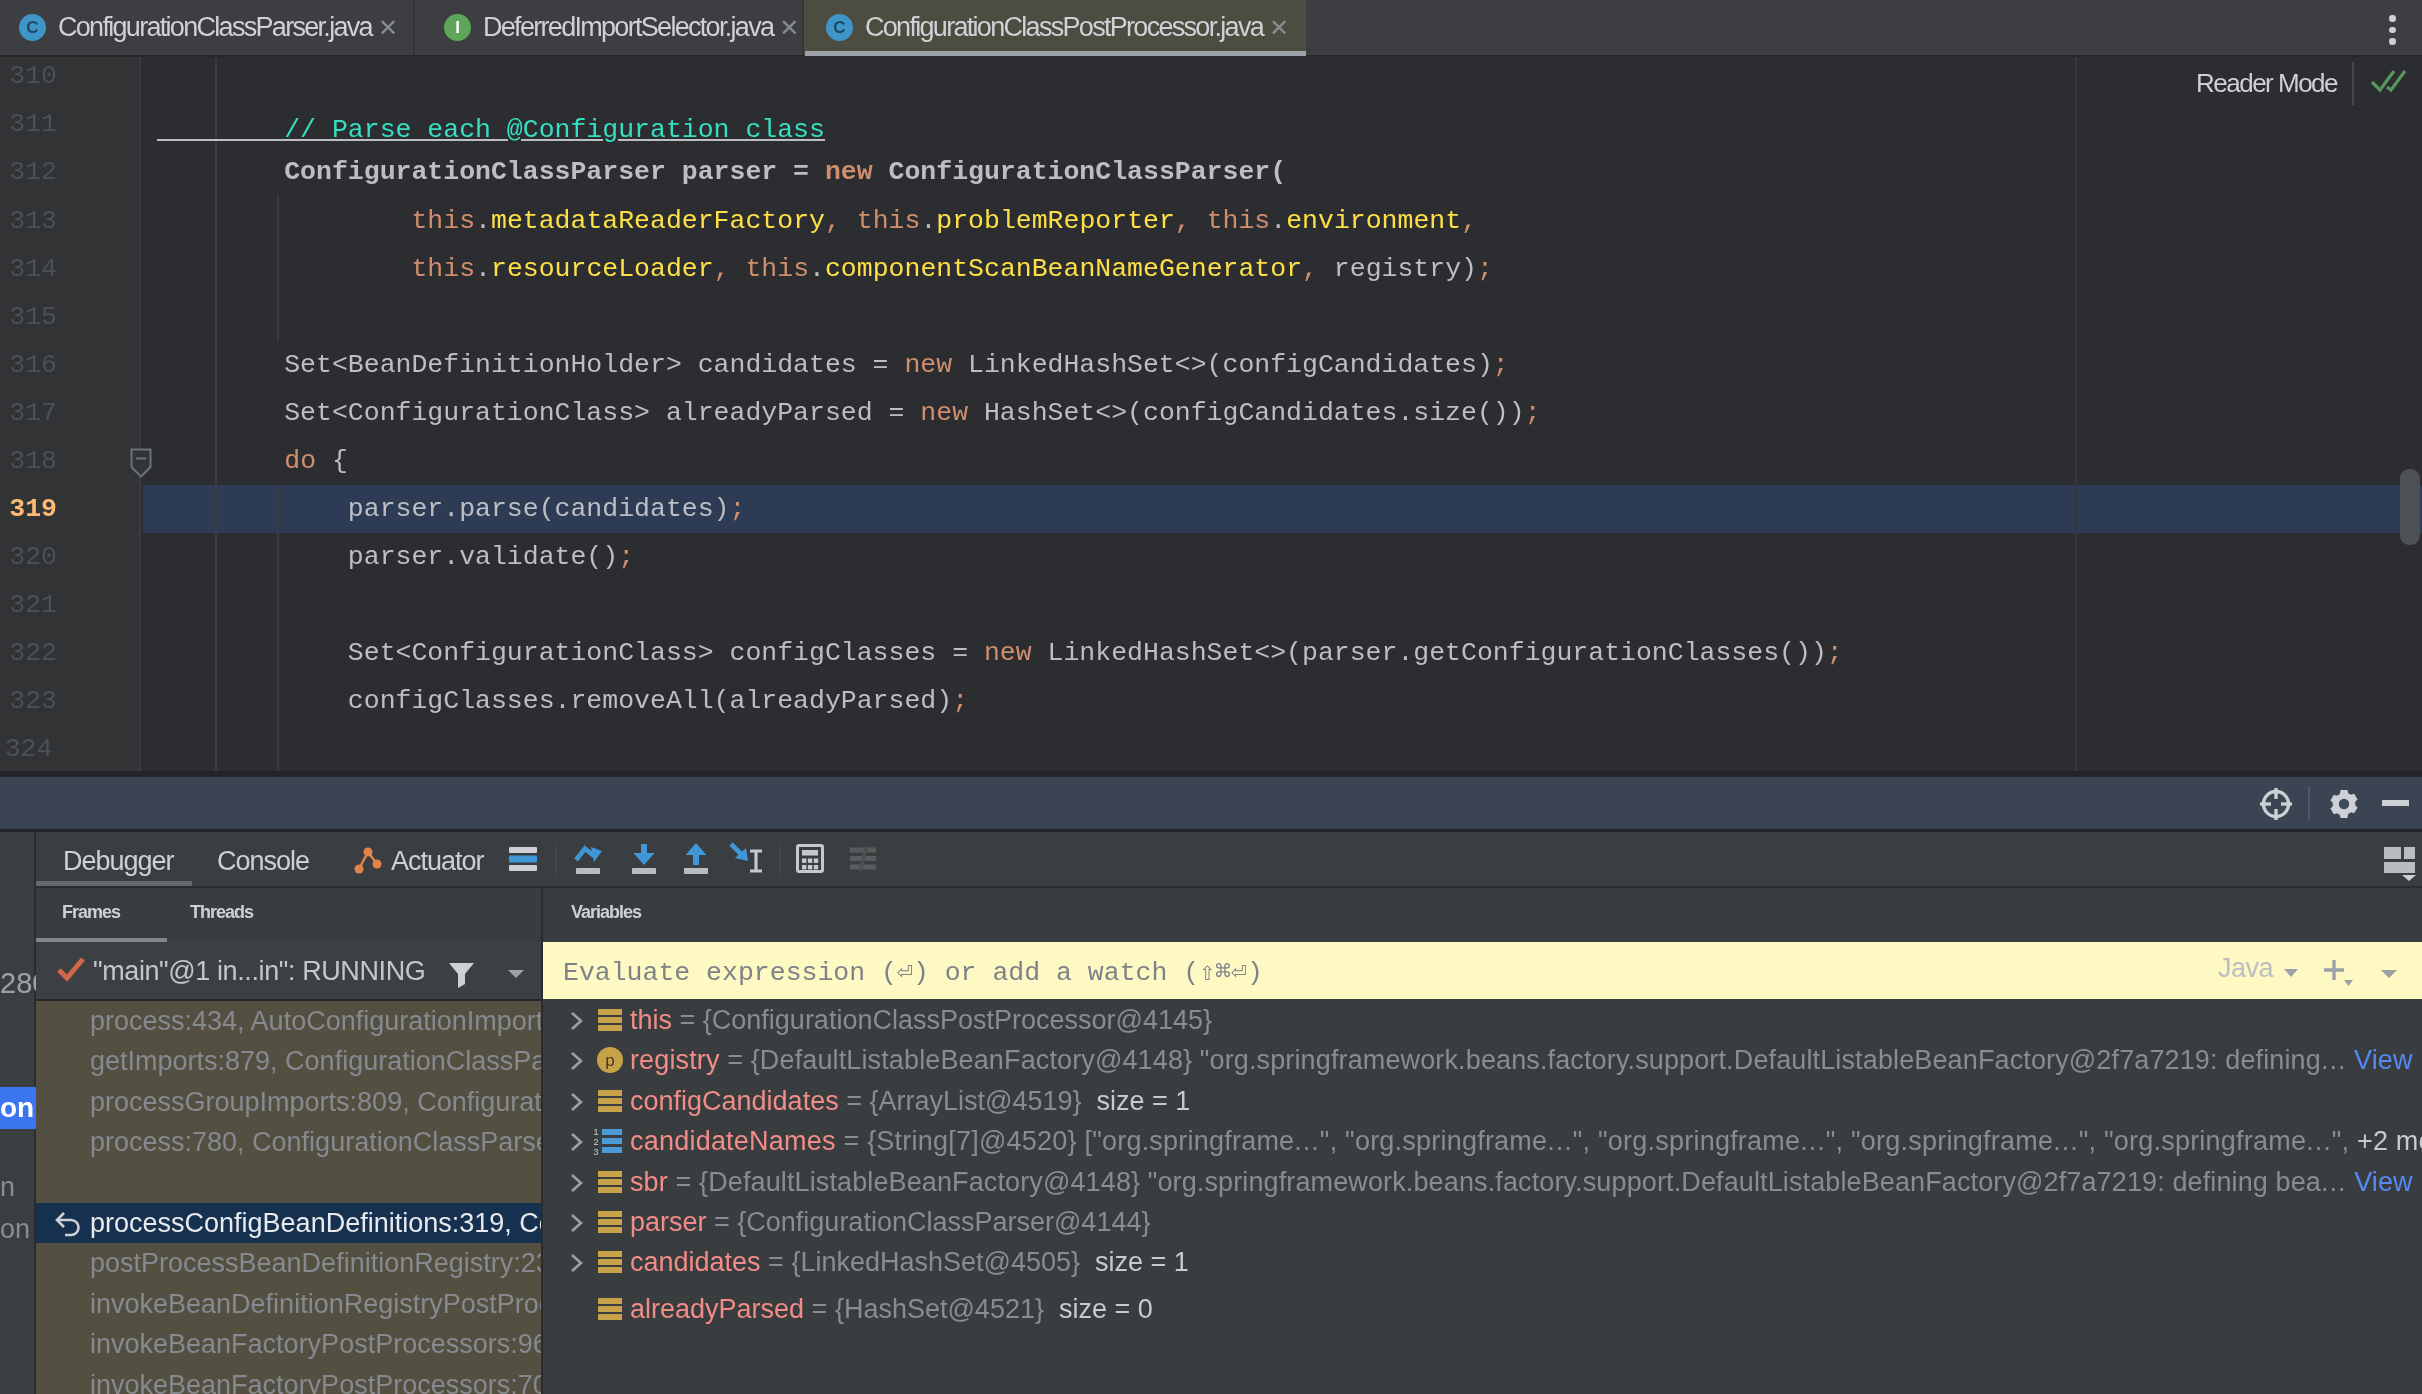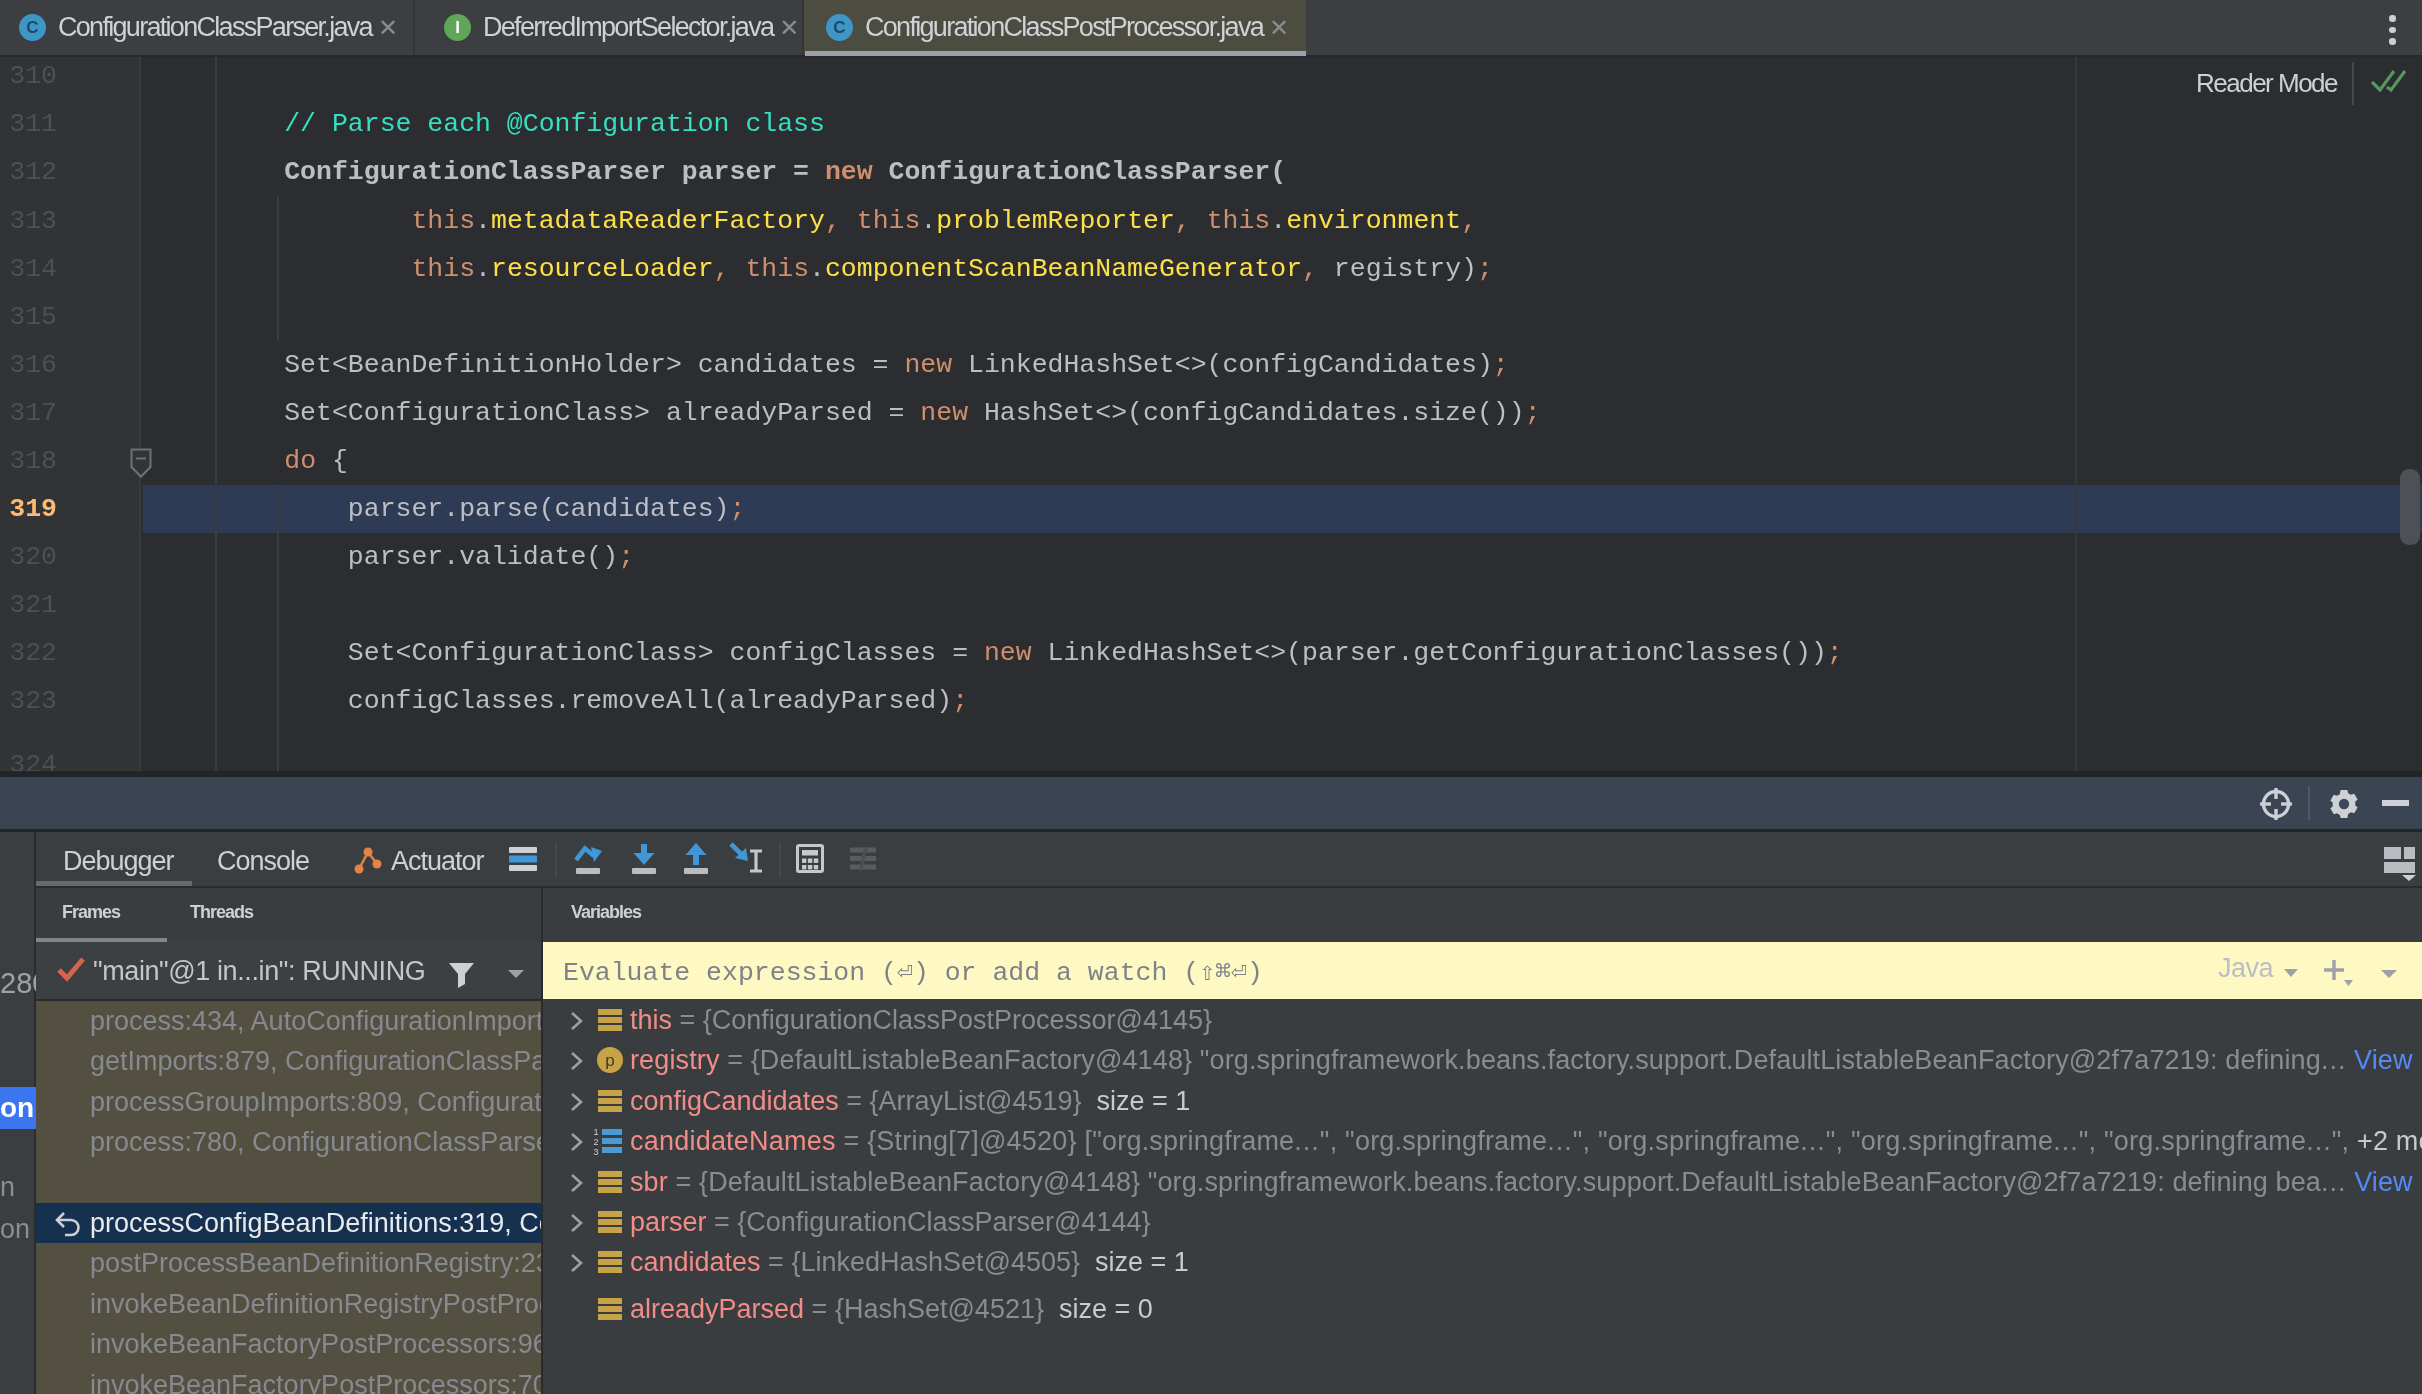--- a/index.html
+++ b/index.html
@@ -117,26 +117,26 @@
     <div class="lnum" style="top:188px;">314</div>
     <div class="lnum" style="top:236px;">315</div>
     <div class="lnum" style="top:284px;">316</div>
     <div class="lnum" style="top:332px;">317</div>
     <div class="lnum" style="top:380px;">318</div>
     <div class="lnum" style="top:428px;color:#fdba74;font-weight:bold;font-family:Liberation Mono, monospace;">319</div>
     <div class="lnum" style="top:476px;">320</div>
     <div class="lnum" style="top:524px;">321</div>
     <div class="lnum" style="top:572px;">322</div>
     <div class="lnum" style="top:620px;">323</div>
-    <div class="lnum" style="top:684px;">324</div>
+    <div class="lnum" style="top:668px;text-align:center;">324</div>
     <svg class="abs" style="left:130px;top:391px;" width="22" height="30" viewBox="0 0 22 30">
         <path d="M1.5 1.5 H20.5 V19 L11 28.5 L1.5 19 Z" fill="#313438" stroke="#6E7277" stroke-width="2"></path>
         <line x1="6" y1="10.5" x2="16" y2="10.5" stroke="#6E7277" stroke-width="2"></line>
       </svg>
-    <div class="code" style="top:43px;left:157px;"><span class="cmt">        // Parse each @Configuration class</span></div>
+    <div class="code" style="top:49px;left:157px;text-decoration:underline;"><span class="cmt">        // Parse each @Configuration class</span></div>
     <div class="code" style="top:91px;left:157px;font-weight:bold;">        ConfigurationClassParser parser = <span class="kw">new</span> ConfigurationClassParser(</div>
     <div class="code" style="top:140px;left:157px;">                <span class="kw">this</span>.<span class="fld">metadataReaderFactory</span><span class="kw">,</span> <span class="kw">this</span>.<span class="fld">problemReporter</span><span class="kw">,</span> <span class="kw">this</span>.<span class="fld">environment</span><span class="kw">,</span></div>
     <div class="code" style="top:188px;left:157px;">                <span class="kw">this</span>.<span class="fld">resourceLoader</span><span class="kw">,</span> <span class="kw">this</span>.<span class="fld">componentScanBeanNameGenerator</span><span class="kw">,</span> registry)<span class="kw">;</span></div>
     <div class="code" style="top:284px;left:157px;">        Set&lt;BeanDefinitionHolder&gt; candidates = <span class="kw">new</span> LinkedHashSet&lt;&gt;(configCandidates)<span class="kw">;</span></div>
     <div class="code" style="top:332px;left:157px;">        Set&lt;ConfigurationClass&gt; alreadyParsed = <span class="kw">new</span> HashSet&lt;&gt;(configCandidates.size())<span class="kw">;</span></div>
     <div class="code" style="top:380px;left:157px;">        <span class="kw">do</span> {</div>
     <div class="code" style="top:428px;left:157px;">            parser.parse(candidates)<span class="kw">;</span></div>
     <div class="code" style="top:476px;left:157px;">            parser.validate()<span class="kw">;</span></div>
     <div class="code" style="top:572px;left:157px;">            Set&lt;ConfigurationClass&gt; configClasses = <span class="kw">new</span> LinkedHashSet&lt;&gt;(parser.getConfigurationClasses())<span class="kw">;</span></div>
     <div class="code" style="top:620px;left:157px;">            configClasses.removeAll(alreadyParsed)<span class="kw">;</span></div>

